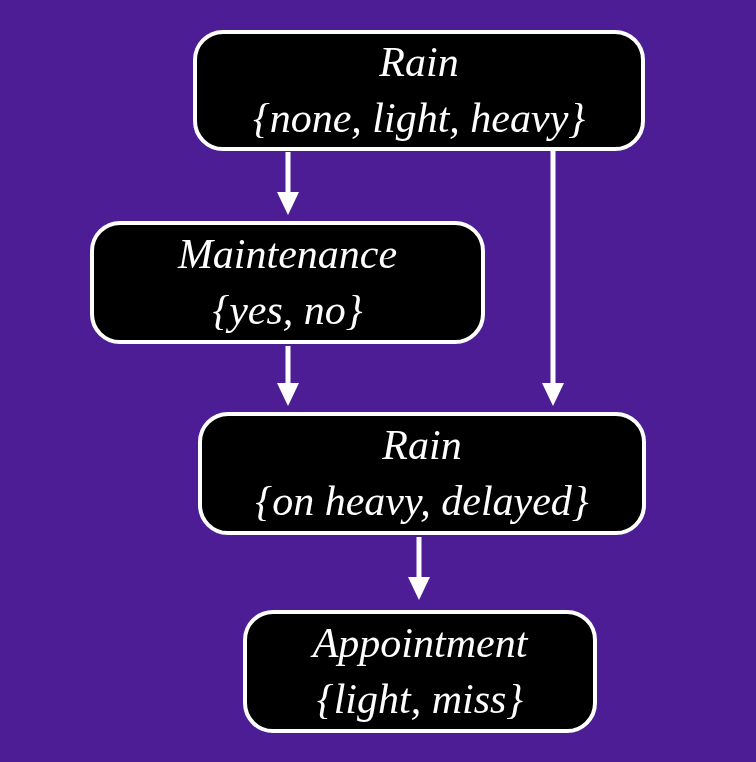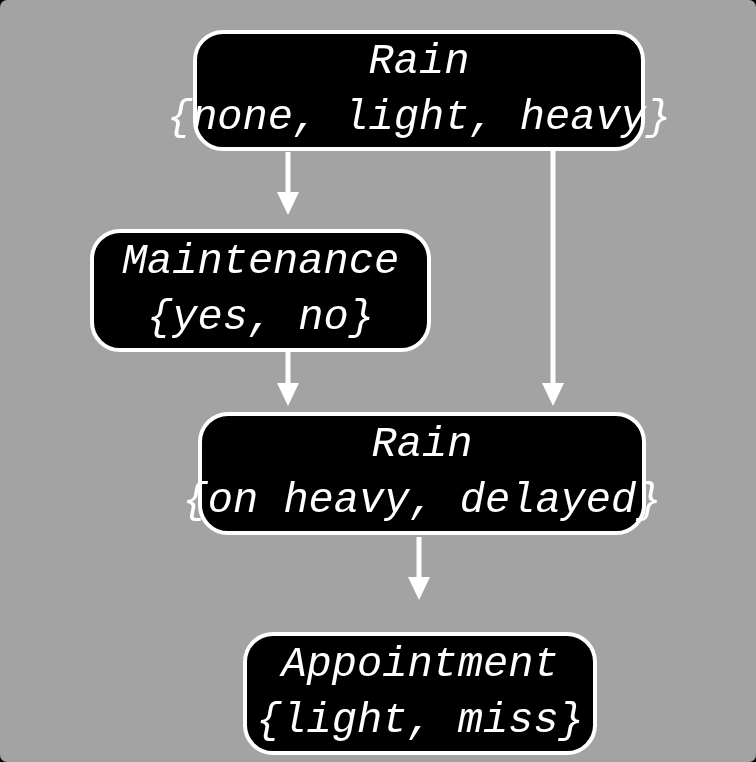--- a/index.html
+++ b/index.html
@@ -4,24 +4,23 @@
 <style>
   html, body {
     margin: 0;
     padding: 0;
     background: #000000;
   }
   #canvas {
     position: relative;
     width: 756px;
     height: 762px;
-    background: #a3a3a3;
+    background: #4c1d95;
     overflow: hidden;
-    font-family: Liberation Mono, monospace;
-    border-radius: 7px;
+    font-family: Liberation Serif, serif;
   }
   .edges-layer {
     position: absolute;
     left: 0;
     top: 0;
     width: 756px;
     height: 762px;
   }
   .node {
     position: absolute;
@@ -34,23 +33,23 @@
     align-items: center;
     justify-content: center;
     color: #ffffff;
     font-style: italic;
     font-size: 42px;
     line-height: 1.32;
     text-align: center;
     white-space: nowrap;
   }
   #node-rain        { left: 193px; top: 30px;  width: 452px; height: 121px; }
-  #node-maintenance { left: 90px;  top: 221px; width: 341px; height: 123px; margin-top: 8px; }
+  #node-maintenance { left: 90px;  top: 221px; width: 395px; height: 123px; }
   #node-train       { left: 198px; top: 412px; width: 448px; height: 123px; }
-  #node-appointment { left: 243px; top: 632px; width: 354px; height: 123px; }
+  #node-appointment { left: 243px; top: 610px; width: 354px; height: 123px; }
   .edge-line {
     stroke: #ffffff;
     stroke-width: 5;
     fill: none;
   }
   .edge-head {
     fill: #ffffff;
     stroke: none;
   }
 </style>

